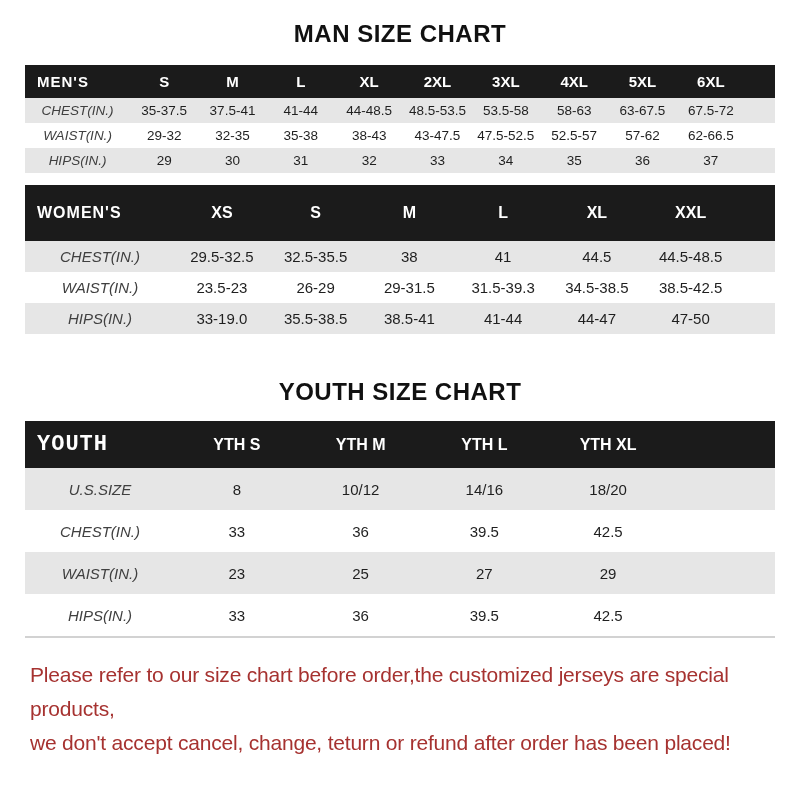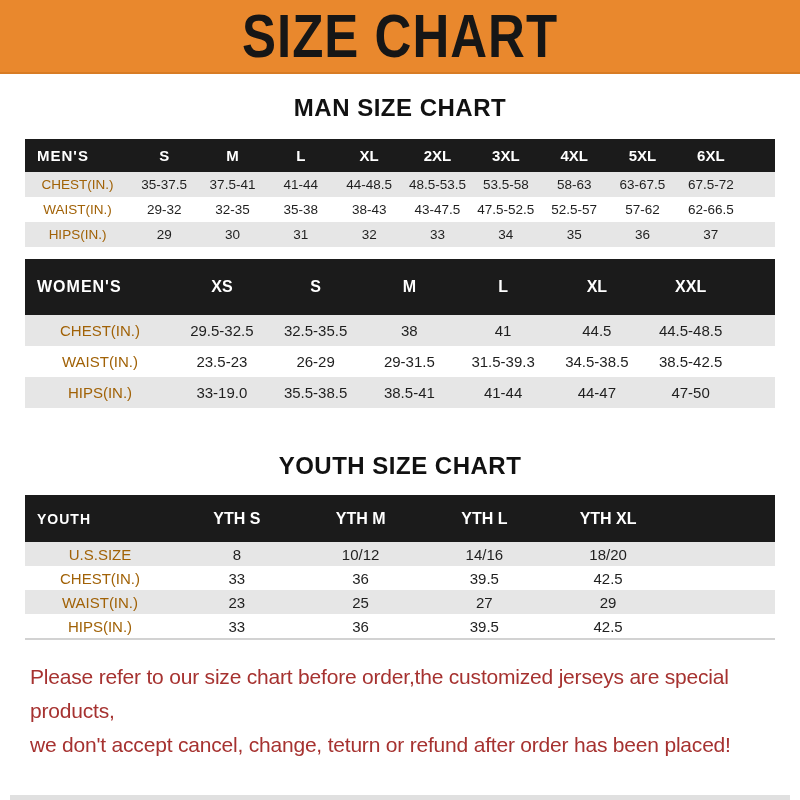--- a/index.html
+++ b/index.html
@@ -68,32 +68,32 @@
     text-align: left;
     padding-left: 12px;
     font-size: 21px;
     font-weight: 800;
     letter-spacing: 1px;
     white-space: nowrap;
   }
   .t-men   thead th { height: 33px; font-size: 15px; }
   .t-women thead th { height: 56px; font-size: 16px; }
   .t-youth thead th { height: 47px; font-size: 16px; }
-  .t-youth th.corner { font-size: 14px; }
+  .t-youth th.corner { font-size: 22px; font-family: Liberation Mono, monospace; }
   tbody td {
     text-align: center;
     color: #1f1f1f;
     padding: 0;
   }
   tbody tr:nth-child(odd)  td { background: var(--row-alt, #E6E6E6); }
   tbody tr:nth-child(even) td { background: var(--row-bg, #ffffff); }
   .t-men   tbody td { height: 25px; font-size: 13.5px; }
   .t-women tbody td { height: 31px; font-size: 15px; }
-  .t-youth tbody td { height: 24px; font-size: 15px; }
-  td.row-label { font-size: 14px; color: #a16207; }
+  .t-youth tbody td { height: 42px; font-size: 15px; }
+  td.row-label { font-size: 14px; color: #404040; font-style: italic; }
   .t-women td.row-label, .t-youth td.row-label { font-size: 15px; }
   
   .t-men   col.col-label  { width: 14%; }
   .t-men   col.col-data   { width: 9.11%; }
   .t-men   col.col-spacer { width: 4%; }
   .t-women col.col-label  { width: 20%; }
   .t-women col.col-data   { width: 12.5%; }
   .t-women col.col-spacer { width: 5%; }
   .t-youth col.col-label  { width: 20%; }
   .t-youth col.col-data   { width: 16.5%; }
@@ -113,23 +113,20 @@
     bottom: 0;
     height: 5px;
     background: #e0e0e0;
   }
 </style>
 </head>
 <body>
 
 <div class="page">
 
-  <div class="banner">
-    <div class="banner-title">SIZE CHART</div>
-  </div>
 
   <div class="section-heading heading-men">MAN SIZE CHART</div>
   <table class="size-table t-men">
       <colgroup>
         <col class="col-label">
         <col class="col-data">
         <col class="col-data">
         <col class="col-data">
         <col class="col-data">
         <col class="col-data">

